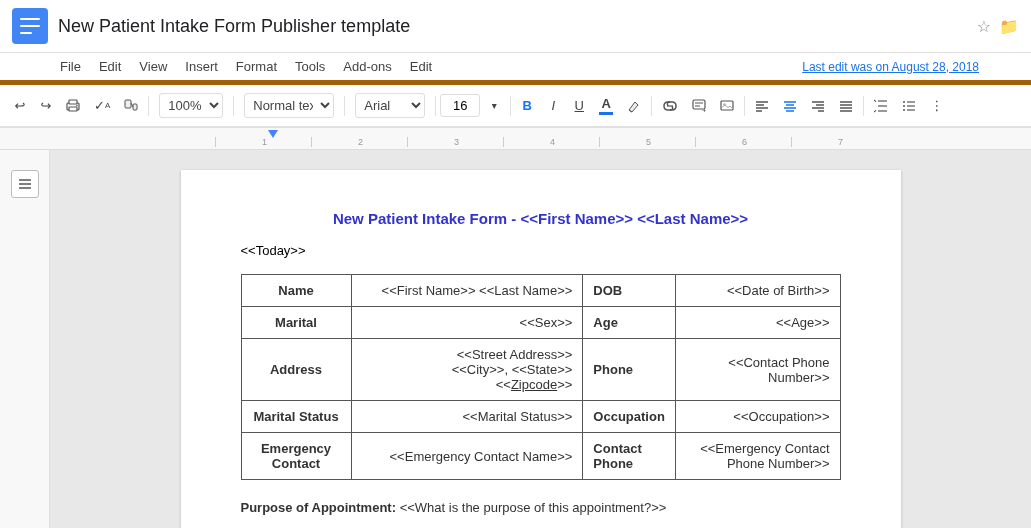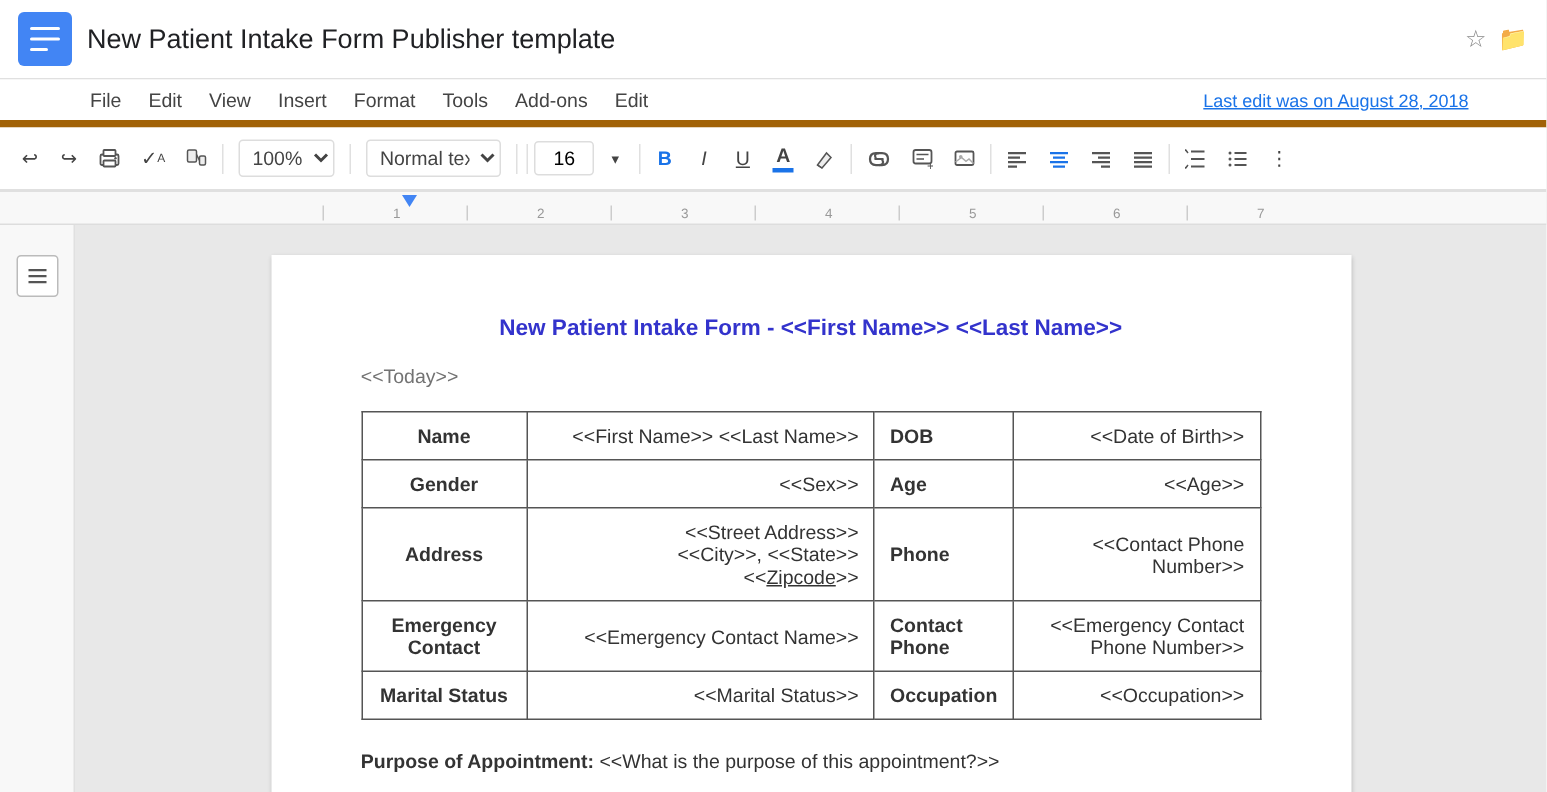--- a/index.html
+++ b/index.html
@@ -201,21 +201,21 @@
     
     .doc-title-text {
       text-align: center;
       font-size: 15px;
       font-weight: bold;
       color: #3333cc;
       margin-bottom: 16px;
     }
     .doc-date {
       font-size: 13px;
-      color: #737373;
+      color: #000000;
       margin-bottom: 16px;
     }
 
     
     .patient-table {
       width: 100%;
       border-collapse: collapse;
       margin-bottom: 20px;
       font-size: 13px;
     }
@@ -303,20 +303,25 @@
       <option>100%</option>
     </select>
   </span>
   <div class="toolbar-separator"></div>
   <span class="toolbar-btn">
     <select class="toolbar-select" style="width:90px">
       <option>Normal text</option>
     </select>
   </span>
   <div class="toolbar-separator"></div>
+  <span class="toolbar-btn">
+    <select class="toolbar-select" style="width:70px">
+      <option>Arial</option>
+    </select>
+  </span>
   <div class="toolbar-separator"></div>
   <input type="text" class="toolbar-number" value="16" style="">
   <span class="toolbar-btn" style="font-size:10px">▾</span>
   <div class="toolbar-separator"></div>
   <span class="toolbar-btn bold-btn">B</span>
   <span class="toolbar-btn italic-btn">I</span>
   <span class="toolbar-btn underline-btn">U</span>
   <span class="toolbar-btn">
     <div class="toolbar-color-a">
       <span>A</span>
@@ -440,49 +445,49 @@
 
         <tbody>
             <tr>
           <td class="label-cell"><strong>Name</strong></td>
           <td class="value-cell">&lt;&lt;First Name&gt;&gt; &lt;&lt;Last Name&gt;&gt;</td>
           <td class="label-cell-sm"><strong>DOB</strong></td>
           <td class="value-cell">&lt;&lt;Date of Birth&gt;&gt;</td>
         </tr>
 
         <tr>
-          <td class="label-cell"><strong>Gender</strong></td>
+          <td class="label-cell"><strong>Marital</strong></td>
           <td class="value-cell">&lt;&lt;Sex&gt;&gt;</td>
           <td class="label-cell-sm"><strong>Age</strong></td>
           <td class="value-cell">&lt;&lt;Age&gt;&gt;</td>
         </tr>
 
         <tr>
           <td class="label-cell"><strong>Address</strong></td>
           <td class="value-cell">
             &lt;&lt;Street Address&gt;&gt;<br>
             &lt;&lt;City&gt;&gt;, &lt;&lt;State&gt;&gt;<br>
             &lt;&lt;<span style="text-decoration:underline">Zipcode</span>&gt;&gt;
           </td>
           <td class="label-cell-sm"><strong>Phone</strong></td>
           <td class="value-cell">&lt;&lt;Contact Phone<br>Number&gt;&gt;</td>
         </tr>
 
         <tr>
+          <td class="label-cell"><strong>Marital Status</strong></td>
+          <td class="value-cell">&lt;&lt;Marital Status&gt;&gt;</td>
+          <td class="label-cell-sm"><strong>Occupation</strong></td>
+          <td class="value-cell">&lt;&lt;Occupation&gt;&gt;</td>
+        </tr>
+
+        <tr>
           <td class="label-cell"><strong>Emergency<br>Contact</strong></td>
           <td class="value-cell">&lt;&lt;Emergency Contact Name&gt;&gt;</td>
           <td class="label-cell-sm"><strong>Contact<br>Phone</strong></td>
           <td class="value-cell">&lt;&lt;Emergency Contact<br>Phone Number&gt;&gt;</td>
-        </tr>
-
-        <tr>
-          <td class="label-cell"><strong>Marital Status</strong></td>
-          <td class="value-cell">&lt;&lt;Marital Status&gt;&gt;</td>
-          <td class="label-cell-sm"><strong>Occupation</strong></td>
-          <td class="value-cell">&lt;&lt;Occupation&gt;&gt;</td>
         </tr>
       </tbody>
         </table>
 
       <div class="purpose-line">
         <span class="purpose-label">Purpose of Appointment:</span>
         <span>  &lt;&lt;What is the purpose of this appointment?&gt;&gt;</span>
       </div>
     </div>
   </div>

